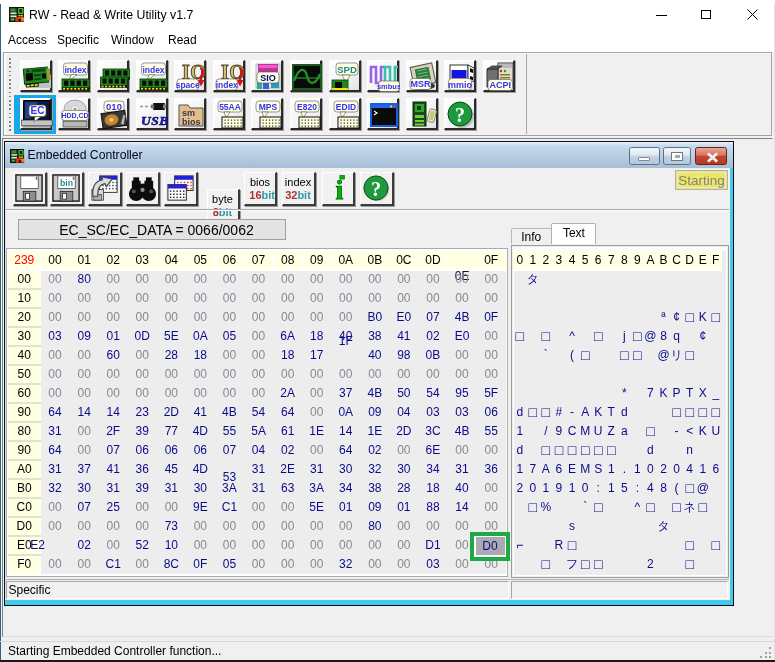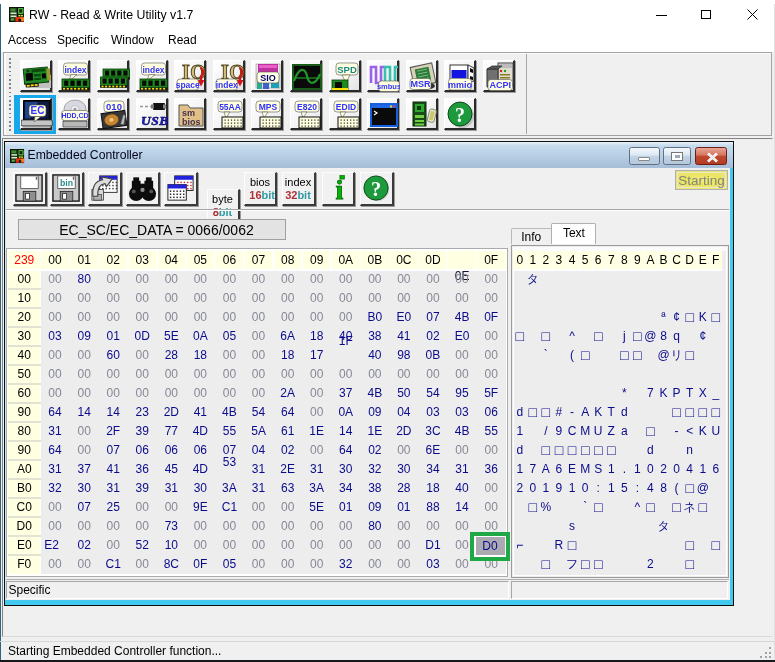--- a/index.html
+++ b/index.html
@@ -807,21 +807,21 @@
 <div class="hc g" style="left:389.3px;top:440.8px">00</div>
 <div class="hc b" style="left:418.4px;top:440.8px">6E</div>
 <div class="hc g" style="left:447.5px;top:440.8px">00</div>
 <div class="hc g" style="left:476.6px;top:440.8px">00</div>
 <div class="hc b" style="left:40.5px;top:459.8px">31</div>
 <div class="hc b" style="left:69.6px;top:459.8px">37</div>
 <div class="hc b" style="left:98.6px;top:459.8px">41</div>
 <div class="hc b" style="left:127.7px;top:459.8px">36</div>
 <div class="hc b" style="left:156.8px;top:459.8px">45</div>
 <div class="hc b" style="left:185.8px;top:459.8px">4D</div>
-<div class="hc b" style="left:214.9px;top:453px">53</div>
+<div class="hc b" style="left:214.9px;top:468px">53</div>
 <div class="hc b" style="left:244.0px;top:459.8px">31</div>
 <div class="hc b" style="left:273.1px;top:459.8px">2E</div>
 <div class="hc b" style="left:302.1px;top:459.8px">31</div>
 <div class="hc b" style="left:331.2px;top:459.8px">30</div>
 <div class="hc b" style="left:360.3px;top:459.8px">32</div>
 <div class="hc b" style="left:389.3px;top:459.8px">30</div>
 <div class="hc b" style="left:418.4px;top:459.8px">34</div>
 <div class="hc b" style="left:447.5px;top:459.8px">31</div>
 <div class="hc b" style="left:476.6px;top:459.8px">36</div>
 <div class="hc b" style="left:40.5px;top:478.8px">32</div>
@@ -865,21 +865,21 @@
 <div class="hc g" style="left:214.9px;top:516.8px">00</div>
 <div class="hc g" style="left:244.0px;top:516.8px">00</div>
 <div class="hc g" style="left:273.1px;top:516.8px">00</div>
 <div class="hc g" style="left:302.1px;top:516.8px">00</div>
 <div class="hc g" style="left:331.2px;top:516.8px">00</div>
 <div class="hc b" style="left:360.3px;top:516.8px">80</div>
 <div class="hc g" style="left:389.3px;top:516.8px">00</div>
 <div class="hc g" style="left:418.4px;top:516.8px">00</div>
 <div class="hc g" style="left:447.5px;top:516.8px">00</div>
 <div class="hc g" style="left:476.6px;top:516.8px">00</div>
-<div class="hc b" style="left:37px;top:535.8px">E2</div>
+<div class="hc b" style="left:23px;top:535.8px">E2</div>
 <div class="hc b" style="left:69.6px;top:535.8px">02</div>
 <div class="hc g" style="left:98.6px;top:535.8px">00</div>
 <div class="hc b" style="left:127.7px;top:535.8px">52</div>
 <div class="hc b" style="left:156.8px;top:535.8px">10</div>
 <div class="hc g" style="left:185.8px;top:535.8px">00</div>
 <div class="hc g" style="left:214.9px;top:535.8px">00</div>
 <div class="hc g" style="left:244.0px;top:535.8px">00</div>
 <div class="hc g" style="left:273.1px;top:535.8px">00</div>
 <div class="hc g" style="left:302.1px;top:535.8px">00</div>
 <div class="hc g" style="left:331.2px;top:535.8px">00</div>

